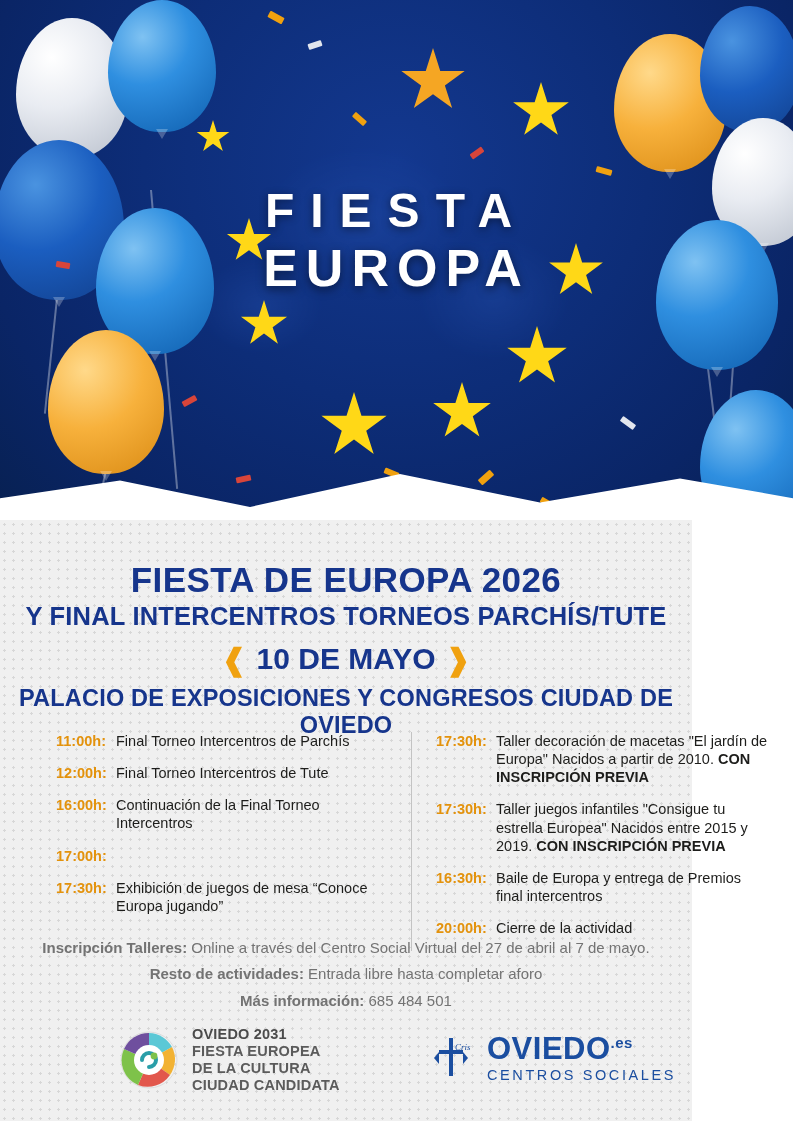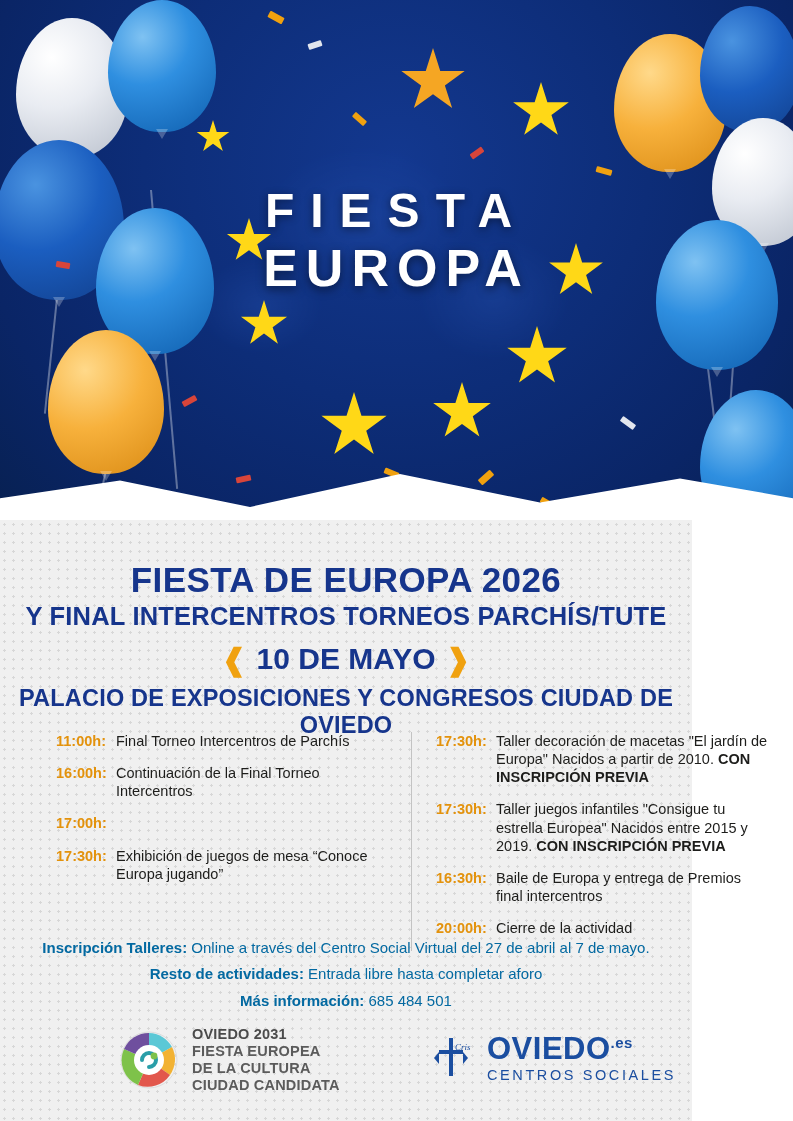--- a/index.html
+++ b/index.html
@@ -119,21 +119,21 @@
   .col-left{left:0;width:325px;}
   .col-right{left:355px;width:335px;padding-left:24px;border-left:1.5px solid #c3c3c3;}
   .item{display:flex;margin-bottom:14px;line-height:1.25;}
   .time{
     color:#e3920c;font-weight:700;font-size:14.5px;min-width:56px;flex:0 0 auto;
   }
   .desc{color:#1d1d1b;font-size:14.5px;padding-left:4px;}
   .desc b{font-weight:700;}
 
   .footer-info{
-    position:absolute;left:0;right:0;top:415px;text-align:center;color:#0369a1;
+    position:absolute;left:0;right:0;top:415px;text-align:center;color:#737373;
     font-size:15px;line-height:1.75;
   }
   .footer-info .lbl{font-weight:700;}
 
   
   .logos{position:absolute;left:0;right:0;top:500px;height:90px;}
   .logo-oviedo2031{position:absolute;left:118px;top:6px;display:flex;align-items:center;gap:12px;}
   .o31-mark{width:62px;height:62px;position:relative;}
   .o31-text{color:#5b5b5b;font-size:14.5px;line-height:1.18;font-weight:700;letter-spacing:.2px;}
   .o31-text .l1{color:#4b4b4b;}
@@ -215,20 +215,24 @@
 
       <div class="venue">PALACIO DE EXPOSICIONES Y CONGRESOS CIUDAD DE OVIEDO</div>
 
       <div class="cols">
         <div class="col col-left">
           <div class="item">
             <span class="time">11:00h:</span>
             <span class="desc">Final Torneo Intercentros de Parchís</span>
           </div>
           <div class="item">
+            <span class="time">12:00h:</span>
+            <span class="desc">Final Torneo Intercentros de Tute</span>
+          </div>
+          <div class="item">
             <span class="time">16:00h:</span>
             <span class="desc">Continuación de la Final Torneo Intercentros</span>
           </div>
           <div class="item">
             <span class="time">17:00h:</span>
           </div>
           <div class="item">
             <span class="time">17:30h:</span>
             <span class="desc">Exhibición de juegos de mesa “Conoce Europa jugando”</span>
           </div>

